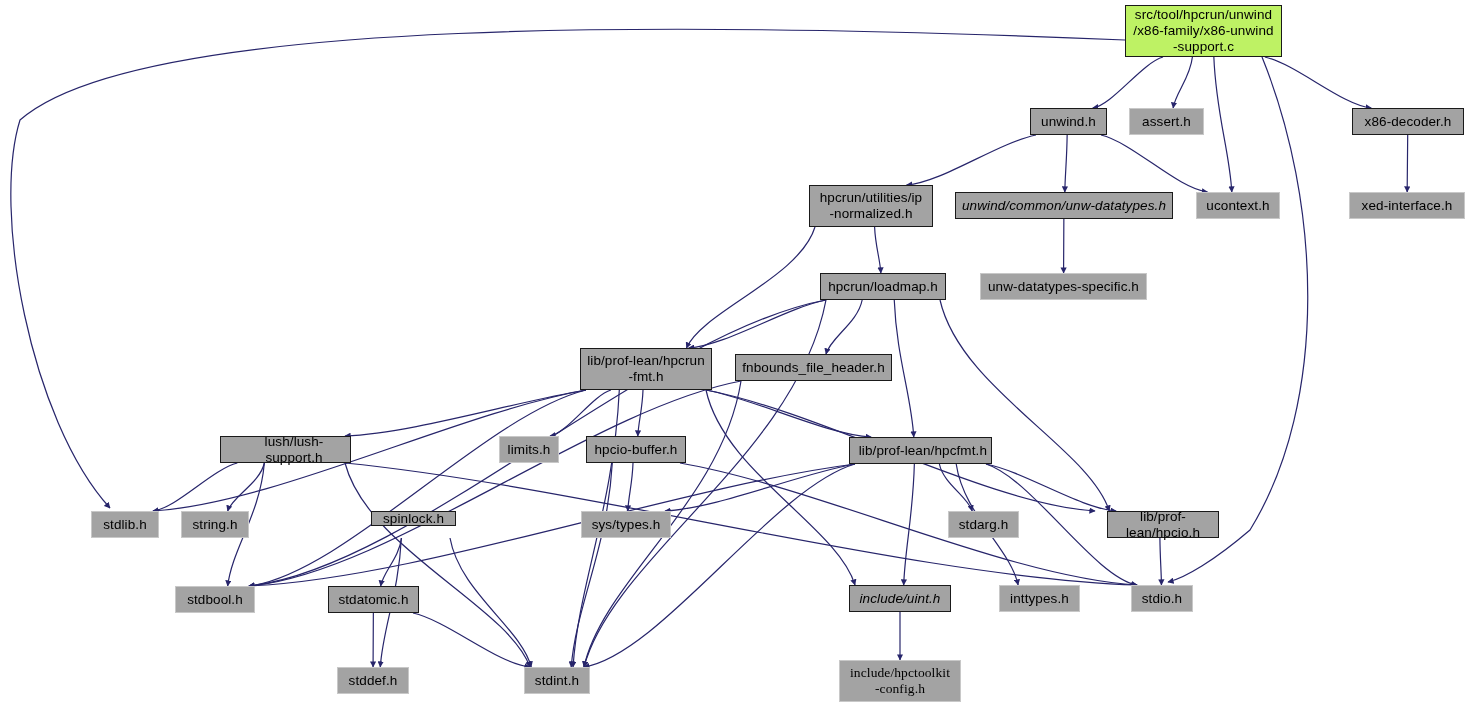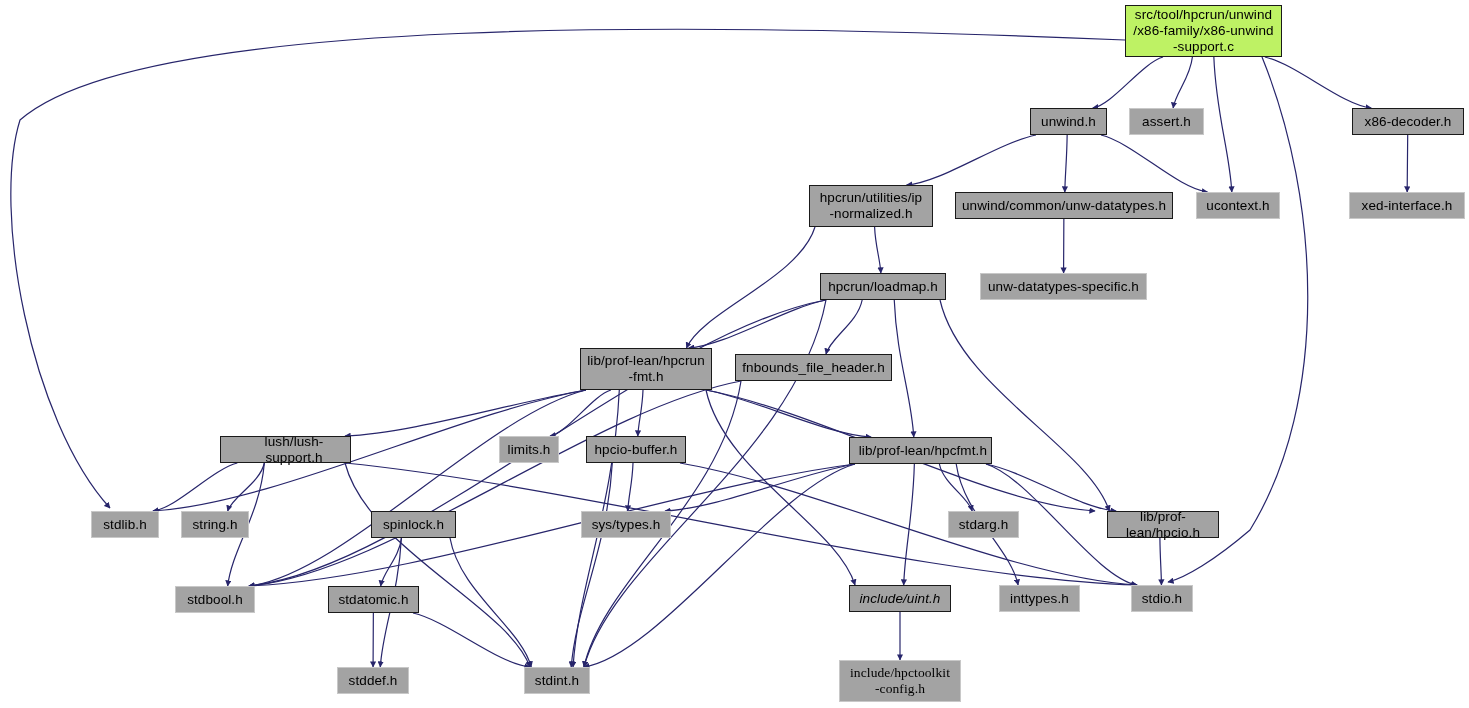--- a/index.html
+++ b/index.html
@@ -121,35 +121,35 @@
   </svg>
   <div id="node-layer">
       <div class="node root" style="left: 1125px; top: 5px; width: 157px; height: 52px;"><span class="node-label">src/tool/hpcrun/unwind
 /x86-family/x86-unwind
 -support.c</span></div>
       <div class="node bold" style="left: 1030px; top: 108px; width: 77px; height: 27px;"><span class="node-label">unwind.h</span></div>
       <div class="node plain" style="left: 1129px; top: 108px; width: 75px; height: 27px;"><span class="node-label">assert.h</span></div>
       <div class="node bold" style="left: 1352px; top: 108px; width: 112px; height: 27px;"><span class="node-label">x86-decoder.h</span></div>
       <div class="node bold" style="left: 809px; top: 185px; width: 124px; height: 42px;"><span class="node-label">hpcrun/utilities/ip
 -normalized.h</span></div>
-      <div class="node bold" style="left: 955px; top: 192px; width: 218px; height: 27px;"><span class="node-label">unwind/common/unw-datatypes.h</span></div>
+      <div class="node bold" style="left: 955px; top: 192px; width: 218px; height: 27px; font-style: italic;"><span class="node-label">unwind/common/unw-datatypes.h</span></div>
       <div class="node plain" style="left: 1196px; top: 192px; width: 84px; height: 27px;"><span class="node-label">ucontext.h</span></div>
       <div class="node plain" style="left: 1349px; top: 192px; width: 116px; height: 27px;"><span class="node-label">xed-interface.h</span></div>
       <div class="node bold" style="left: 820px; top: 273px; width: 126px; height: 27px;"><span class="node-label">hpcrun/loadmap.h</span></div>
       <div class="node plain" style="left: 980px; top: 273px; width: 167px; height: 27px;"><span class="node-label">unw-datatypes-specific.h</span></div>
       <div class="node bold" style="left: 580px; top: 348px; width: 132px; height: 42px;"><span class="node-label">lib/prof-lean/hpcrun
 -fmt.h</span></div>
       <div class="node bold" style="left: 735px; top: 354px; width: 157px; height: 27px;"><span class="node-label">fnbounds_file_header.h</span></div>
       <div class="node bold" style="left: 220px; top: 436px; width: 131px; height: 27px; padding-left: 17px;"><span class="node-label">lush/lush-support.h</span></div>
       <div class="node plain" style="left: 499px; top: 436px; width: 60px; height: 27px;"><span class="node-label">limits.h</span></div>
       <div class="node bold" style="left: 586px; top: 436px; width: 100px; height: 27px;"><span class="node-label">hpcio-buffer.h</span></div>
       <div class="node bold" style="left: 849px; top: 437px; width: 143px; height: 27px; text-align: right;"><span class="node-label">lib/prof-lean/hpcfmt.h</span></div>
       <div class="node plain" style="left: 91px; top: 511px; width: 68px; height: 27px;"><span class="node-label">stdlib.h</span></div>
       <div class="node plain" style="left: 181px; top: 511px; width: 68px; height: 27px;"><span class="node-label">string.h</span></div>
-      <div class="node bold" style="left: 371px; top: 511px; width: 85px; height: 27px;"><span class="node-label">spinlock.h</span></div>
+      <div class="node bold" style="left: 371px; top: 511px; width: 85px; height: 15px;"><span class="node-label">spinlock.h</span></div>
       <div class="node plain" style="left: 581px; top: 511px; width: 90px; height: 27px;"><span class="node-label">sys/types.h</span></div>
       <div class="node plain" style="left: 948px; top: 511px; width: 71px; height: 27px;"><span class="node-label">stdarg.h</span></div>
       <div class="node bold" style="left: 1089px; top: 511px; width: 112px; height: 27px; margin-left: 18px;"><span class="node-label">lib/prof-lean/hpcio.h</span></div>
       <div class="node plain" style="left: 175px; top: 586px; width: 80px; height: 27px;"><span class="node-label">stdbool.h</span></div>
       <div class="node bold" style="left: 328px; top: 586px; width: 91px; height: 27px;"><span class="node-label">stdatomic.h</span></div>
       <div class="node bold" style="left: 849px; top: 585px; width: 102px; height: 27px; font-style: italic;"><span class="node-label">include/uint.h</span></div>
       <div class="node plain" style="left: 999px; top: 585px; width: 81px; height: 27px;"><span class="node-label">inttypes.h</span></div>
       <div class="node plain" style="left: 1131px; top: 585px; width: 62px; height: 27px;"><span class="node-label">stdio.h</span></div>
       <div class="node plain" style="left: 337px; top: 667px; width: 72px; height: 27px;"><span class="node-label">stddef.h</span></div>
       <div class="node plain" style="left: 524px; top: 667px; width: 66px; height: 27px;"><span class="node-label">stdint.h</span></div>

